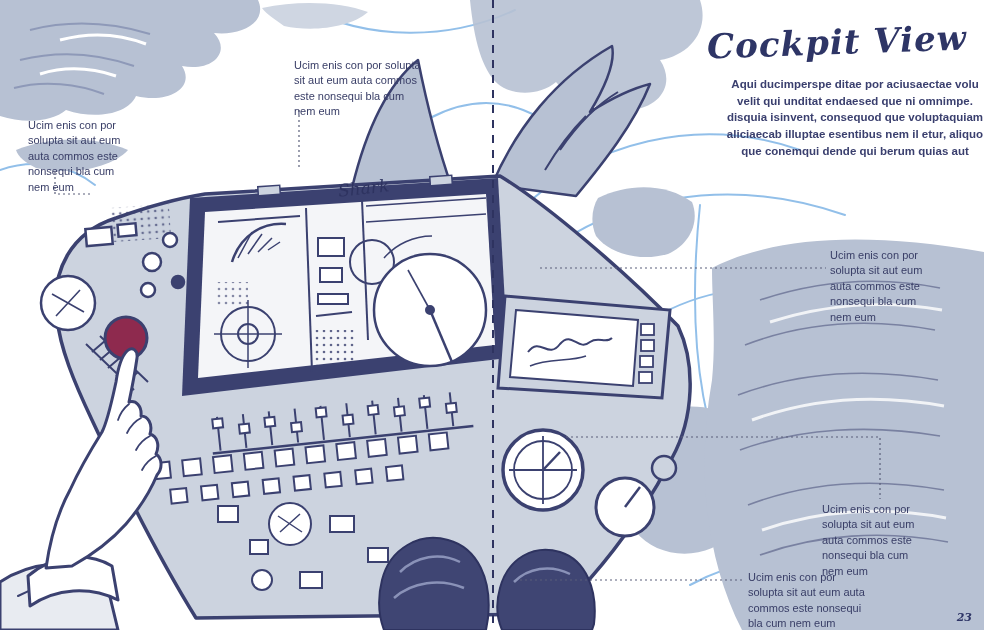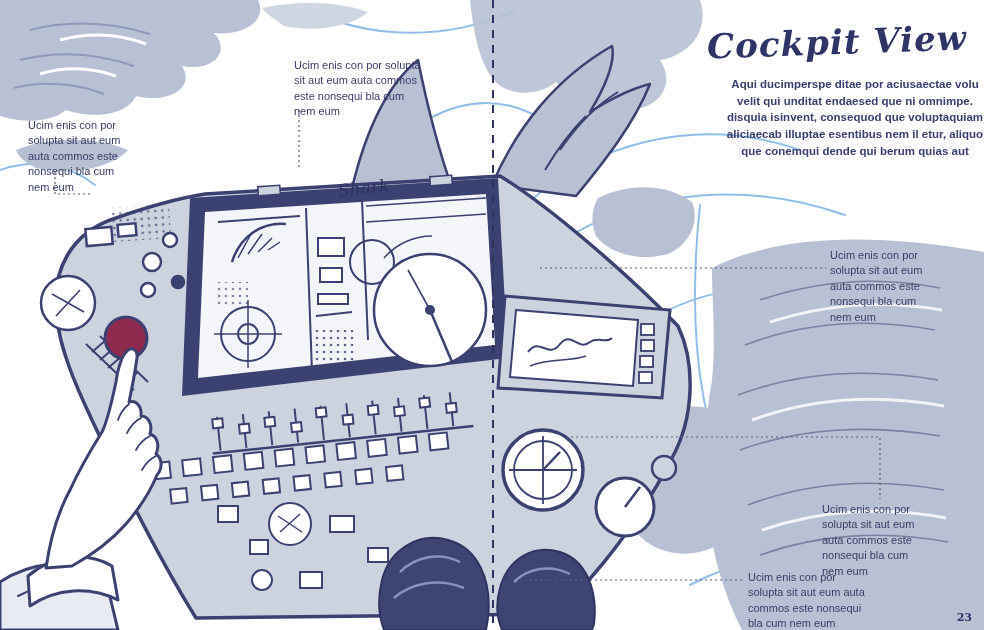--- a/index.html
+++ b/index.html
@@ -29,21 +29,21 @@
   .a-rupper { left:830px; top:248px; width:102px; }
   .a-rlower { left:822px; top:502px; width:102px; }
   .a-bottom { left:748px; top:570px; width:118px; }
   .shark-label {
     position:absolute; left:338px; top:178px;
     font-family:"DejaVu Serif", serif; font-style:italic;
     font-size:17px; color:#2e3360; transform:rotate(-6deg);
   }
   .pagenum {
     position:absolute; right:12px; bottom:6px;
-    font-family:"DejaVu Serif", serif; font-weight:bold;
+    font-family:"DejaVu Serif", serif; font-style:italic; font-weight:bold;
     font-size:11px; color:#2e3566;
   }
 </style>
 </head>
 <body>
 
 <div class="spread">
 
   <svg width="984" height="630" viewBox="0 0 984 630">
     <defs>

